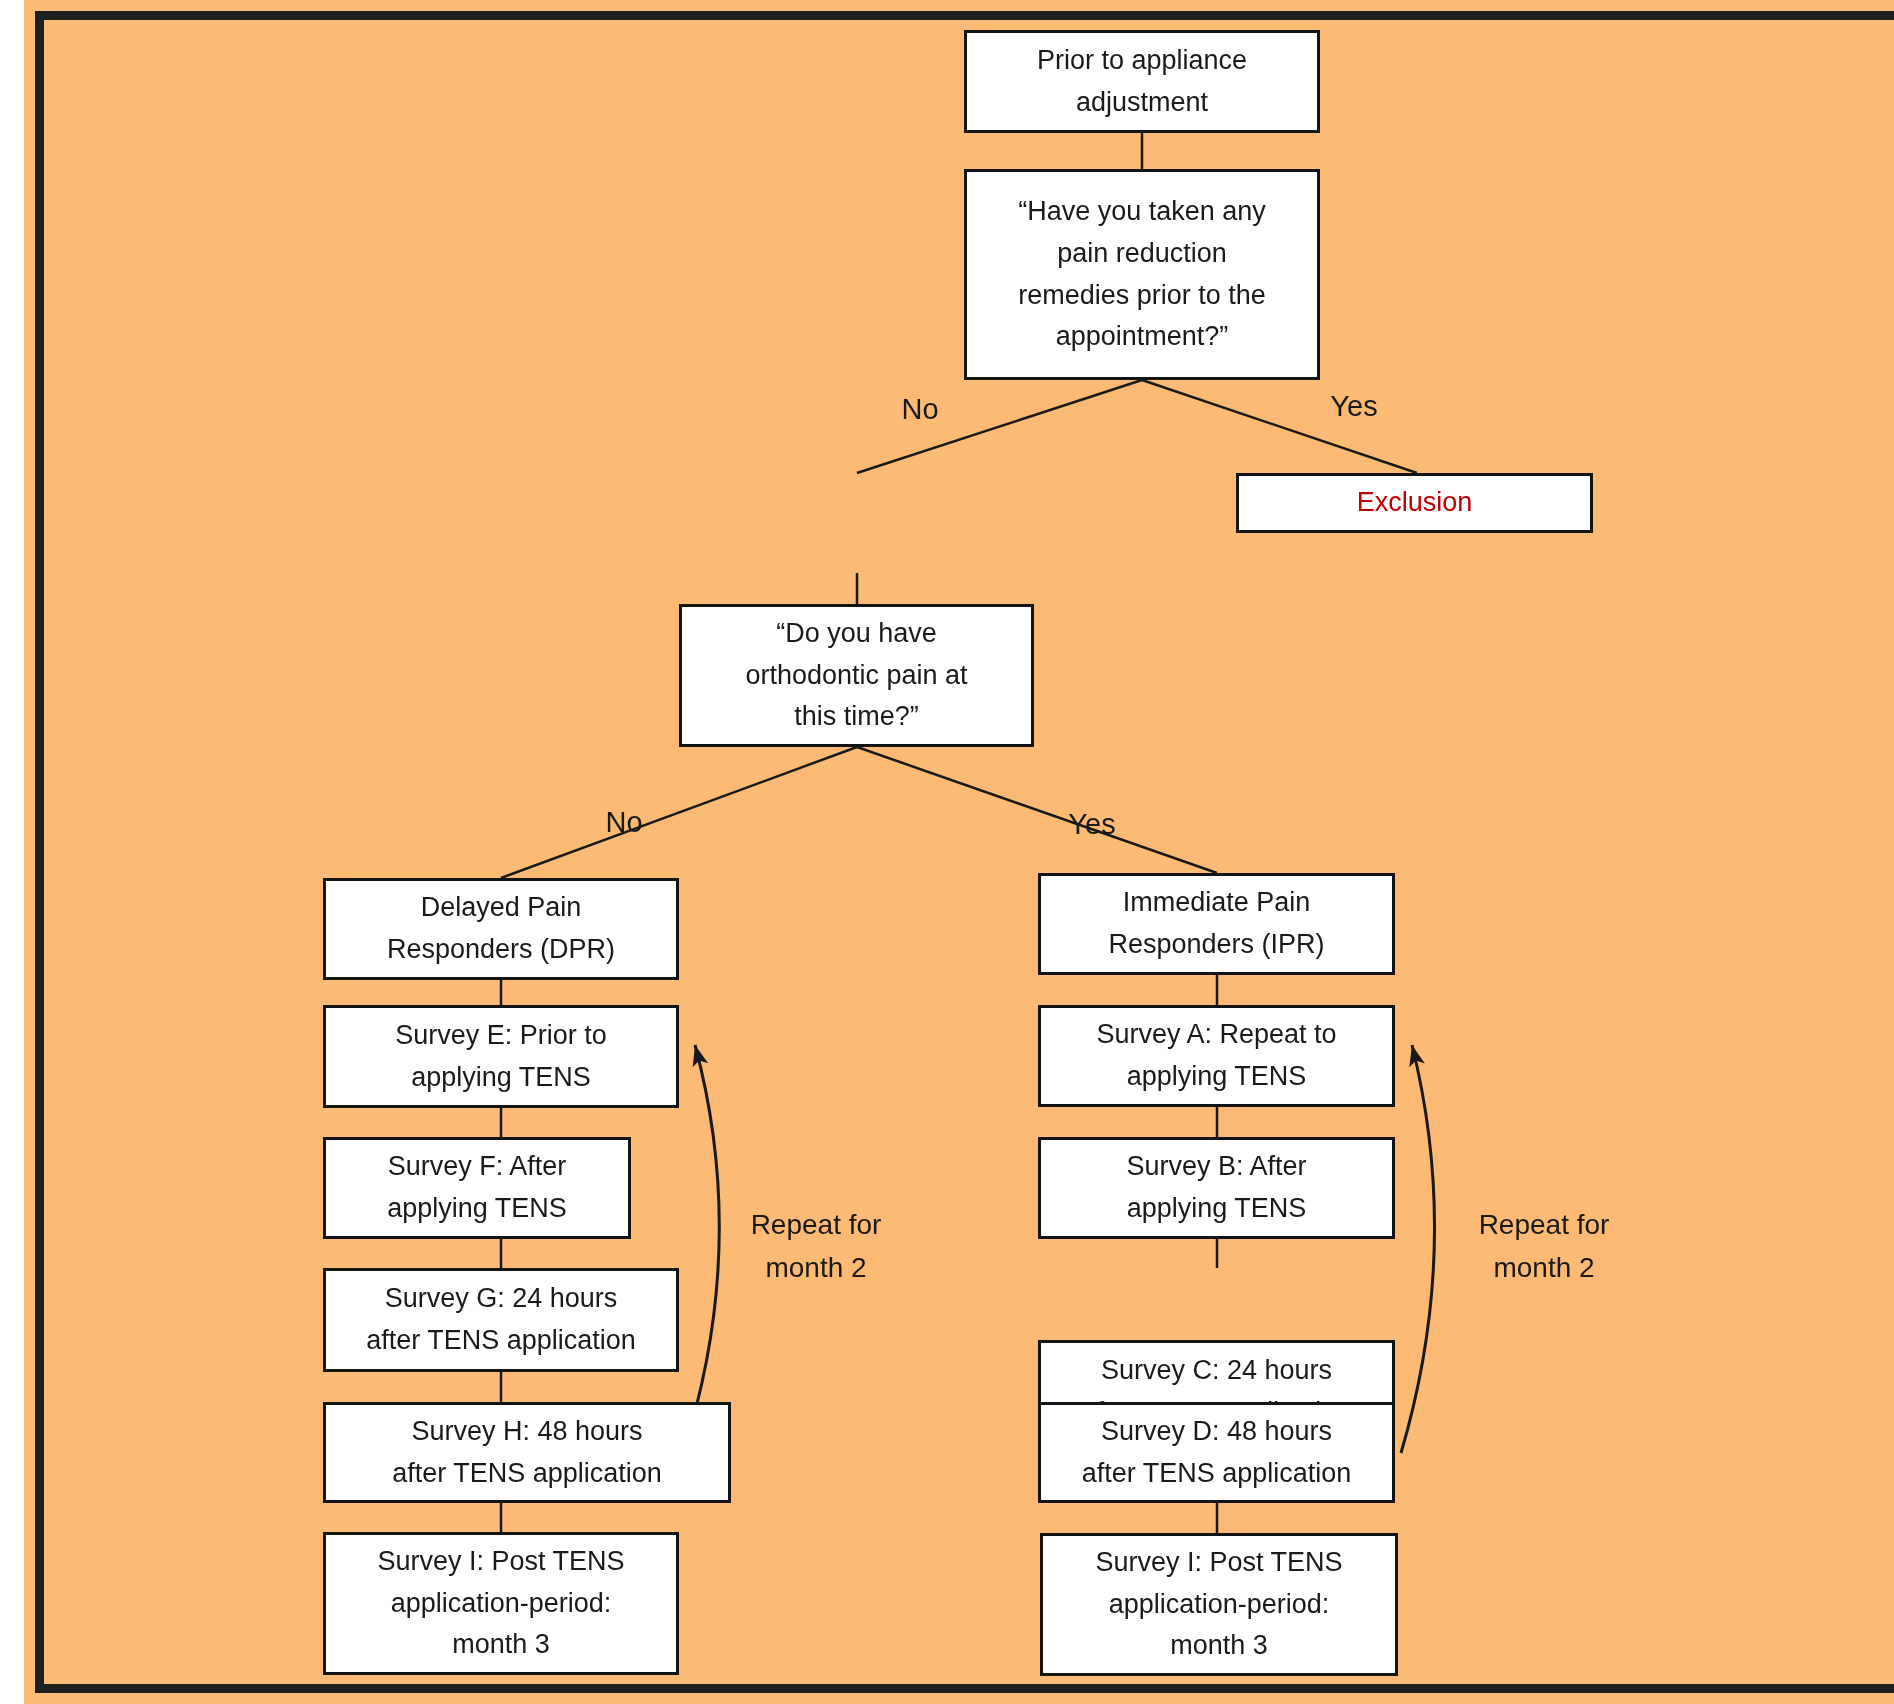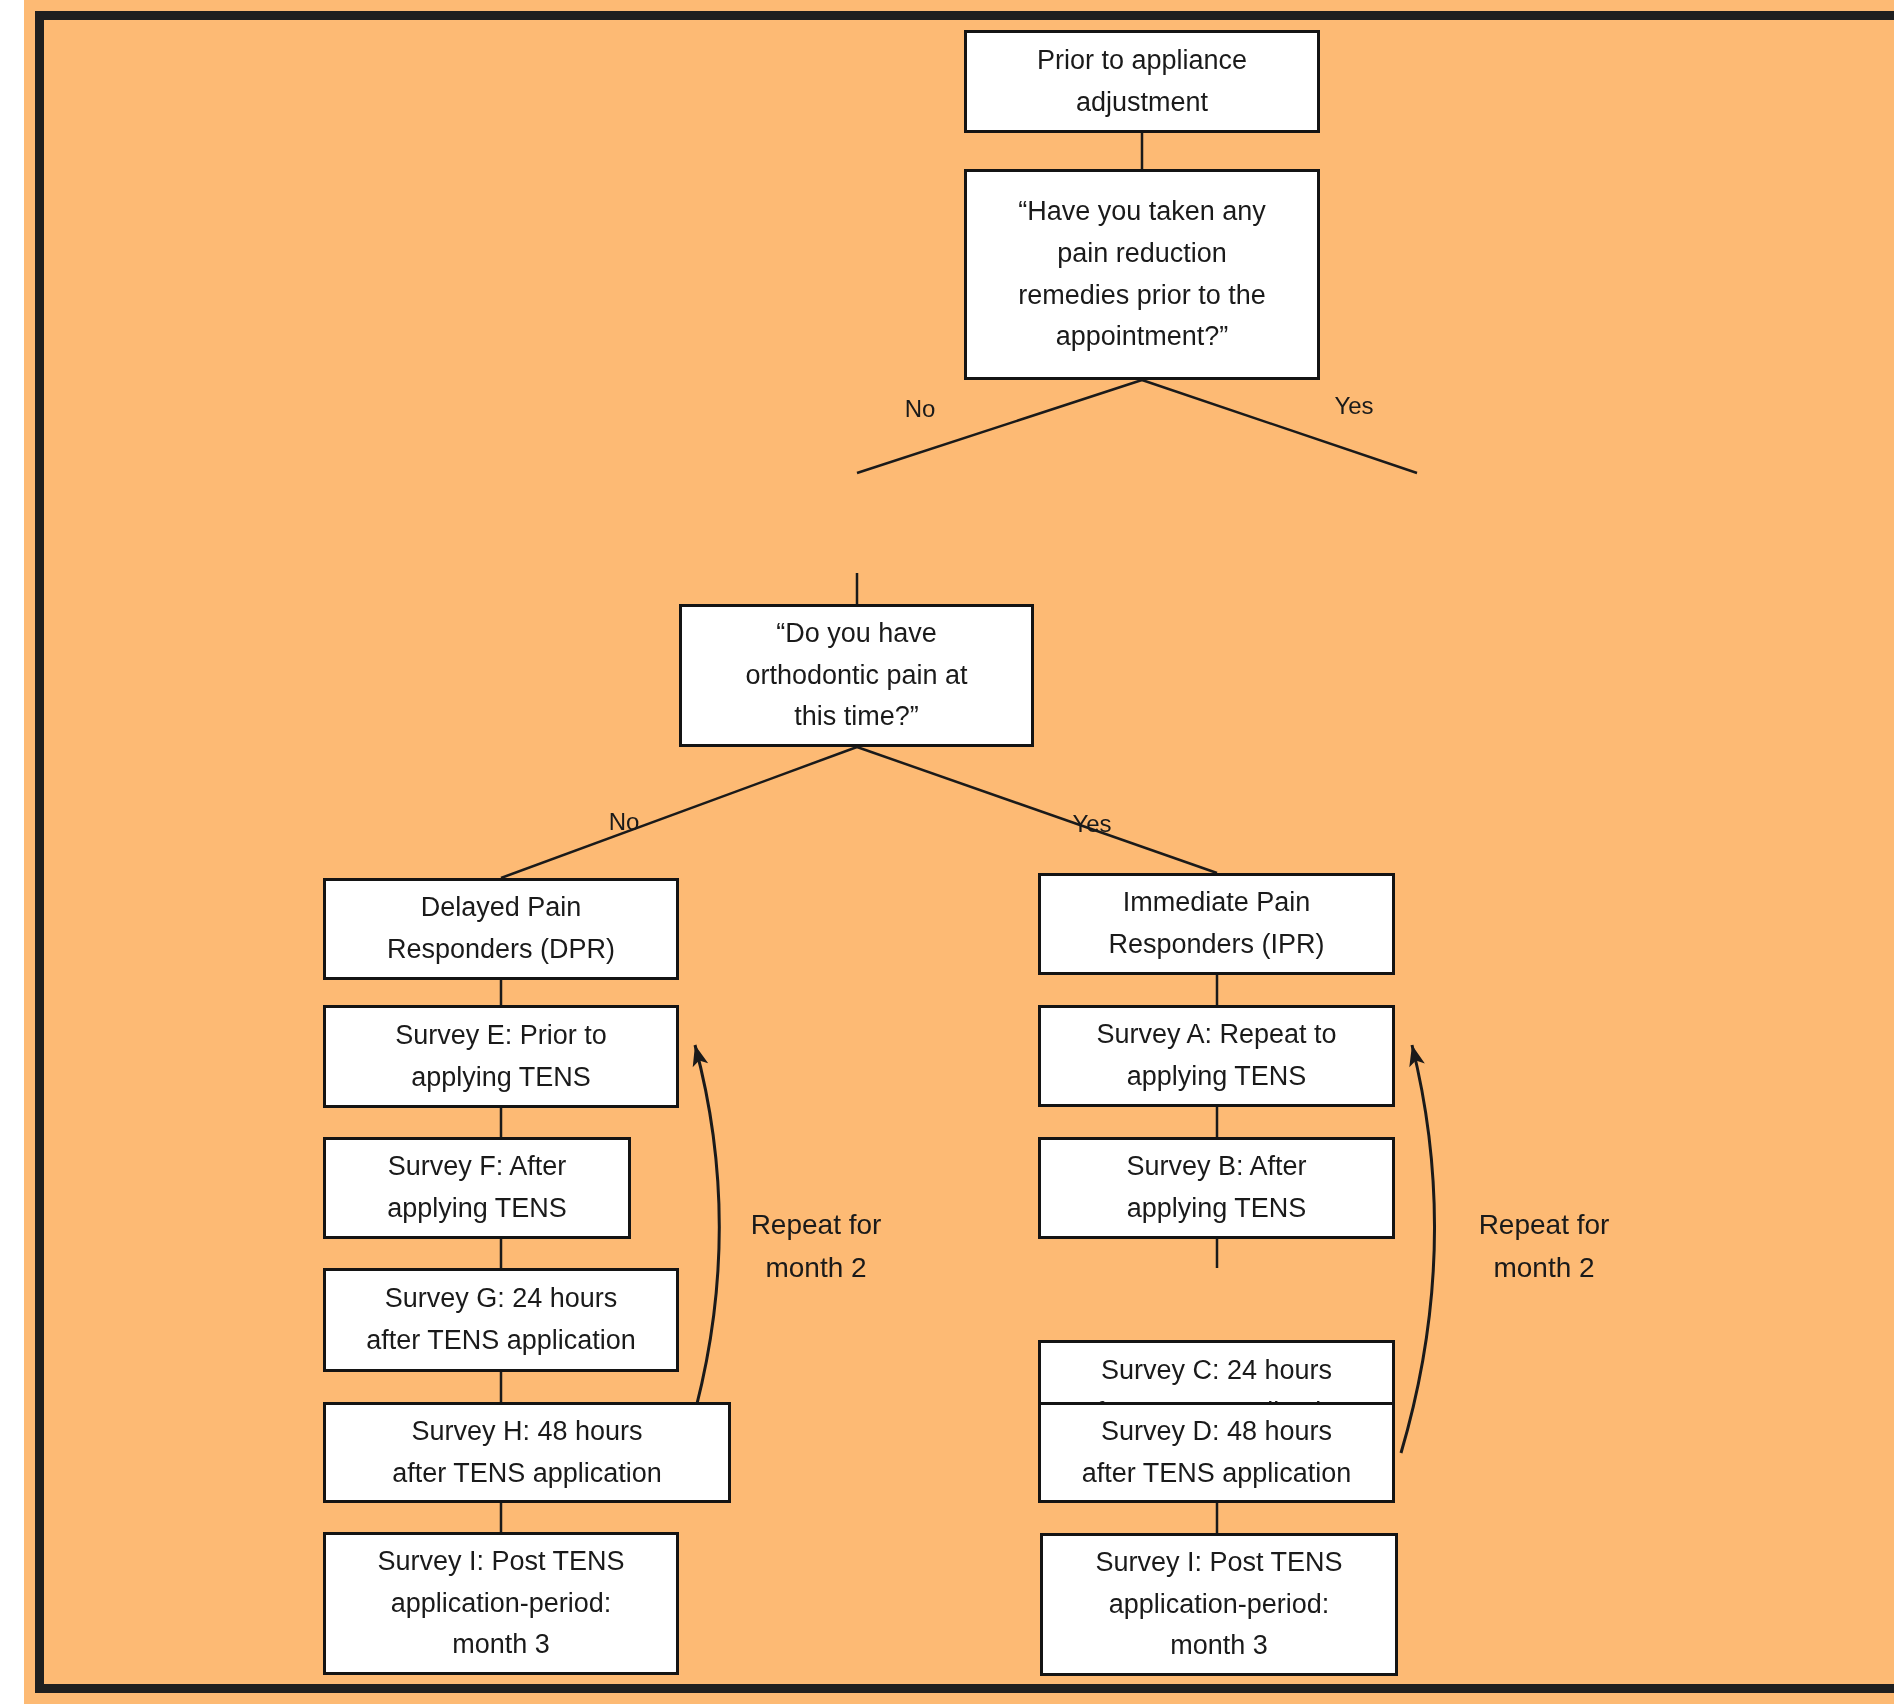--- a/index.html
+++ b/index.html
@@ -37,21 +37,21 @@
     text-align: center;
     white-space: pre-line;
     font-size: 27px;
     line-height: 1.55;
     color: #1a1a1a;
   }
   .node.exclusion { color: #c00000; }
   .edge-label {
     position: absolute;
     transform: translate(-50%, -50%);
-    font-size: 24px;
+    font-size: 29px;
     color: #1a1a1a;
     white-space: nowrap;
   }
   .repeat-label {
     position: absolute;
     transform: translate(-50%, -50%);
     text-align: center;
     white-space: pre-line;
     font-size: 28px;
     line-height: 1.55;
@@ -101,20 +101,21 @@
 
   <div class="node" style="left:940px; top:169px; width:356px; height:211px;text-align:center;">“Have you taken any
 pain reduction
 remedies prior to the
 appointment?”</div>
 
   <div class="edge-label" style="left:896px; top:409px;">No</div>
   <div class="edge-label" style="left:1330px; top:406px;">Yes</div>
 
 
+  <div class="node exclusion" style="left:1212px; top:473px; width:357px; height:60px;">Exclusion</div>
 
   <div class="node" style="left:655px; top:604px; width:355px; height:143px;">“Do you have
 orthodontic pain at
 this time?”</div>
 
   <div class="edge-label" style="left:600px; top:822px;">No</div>
   <div class="edge-label" style="left:1068px; top:824px;">Yes</div>
 
   <div class="node" style="left:299px; top:878px; width:356px; height:102px;">Delayed Pain
 Responders (DPR)</div>

